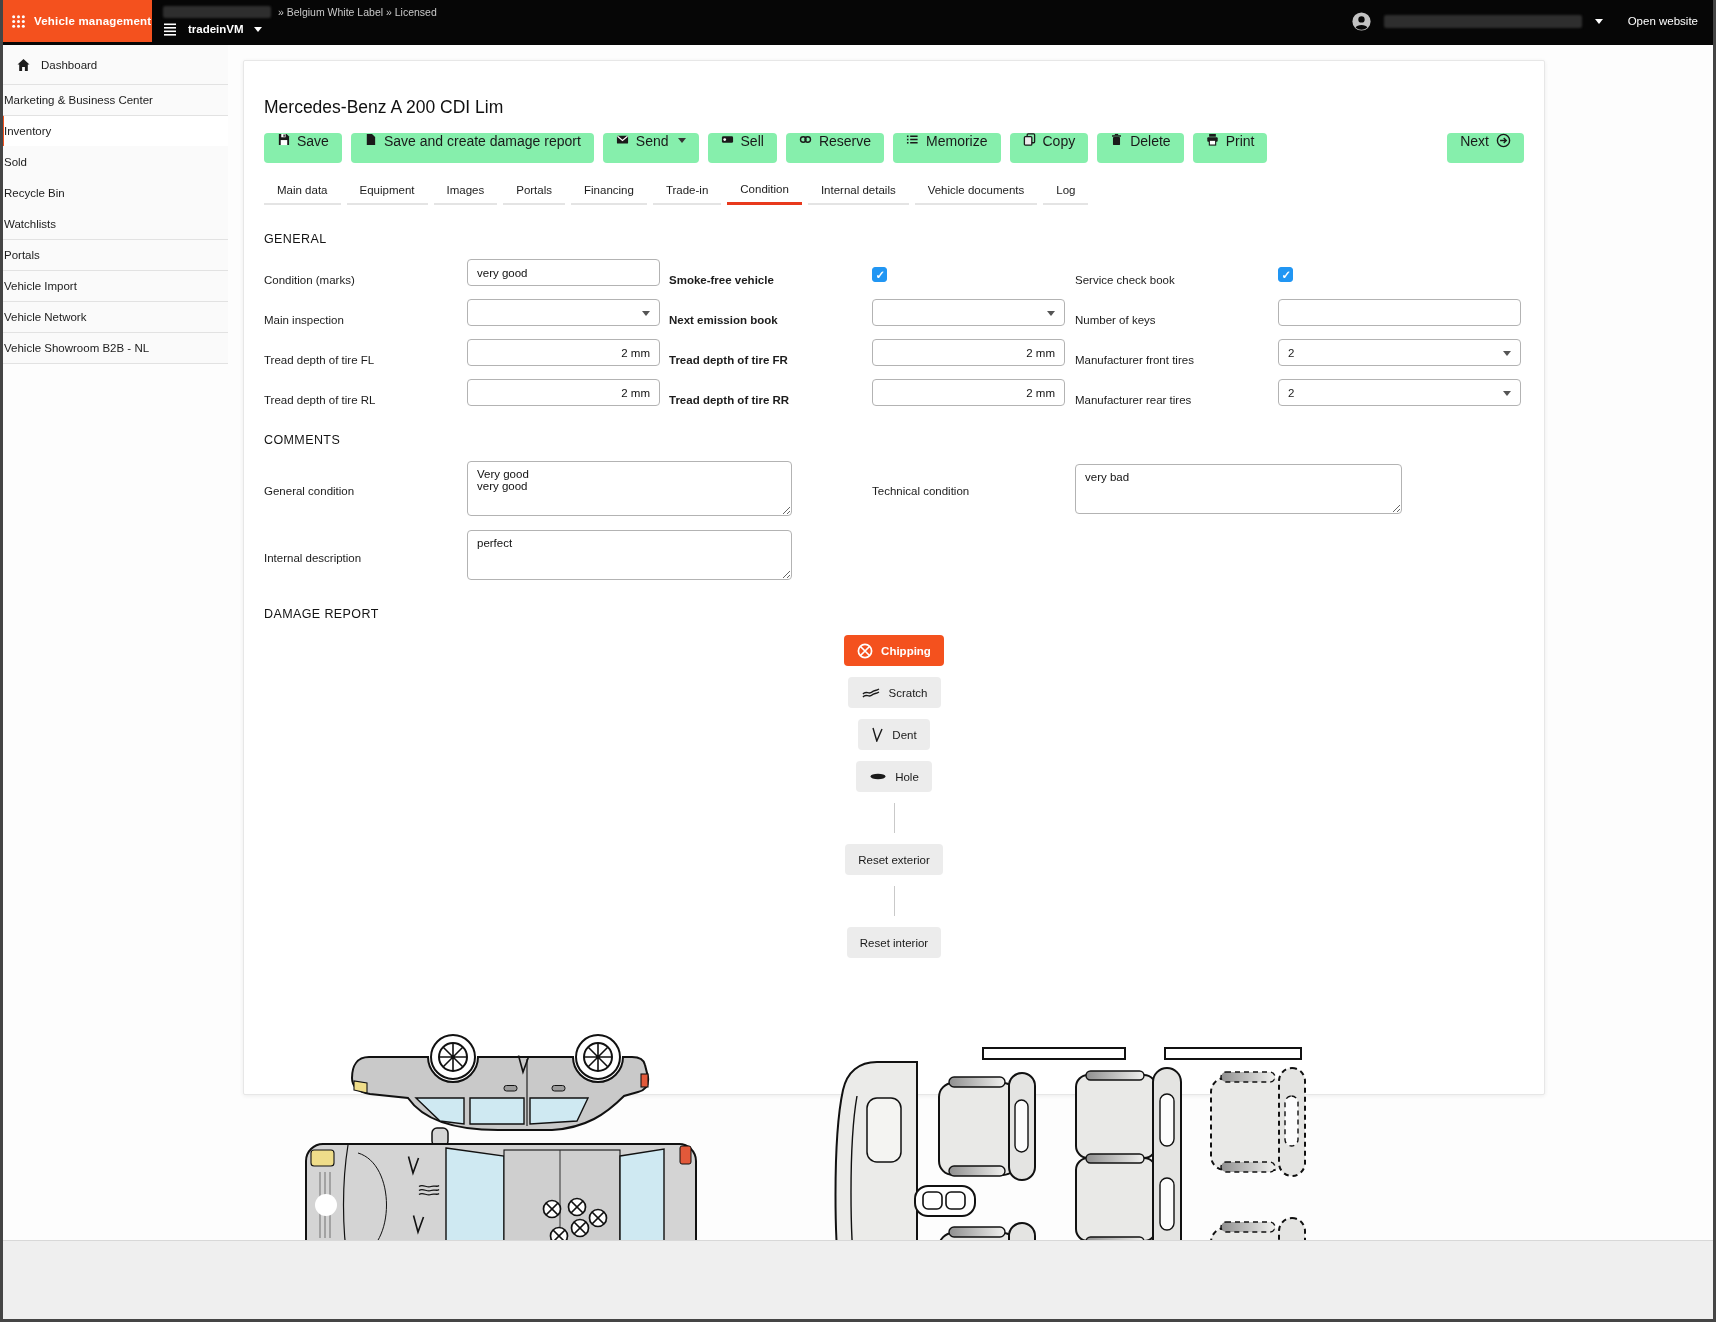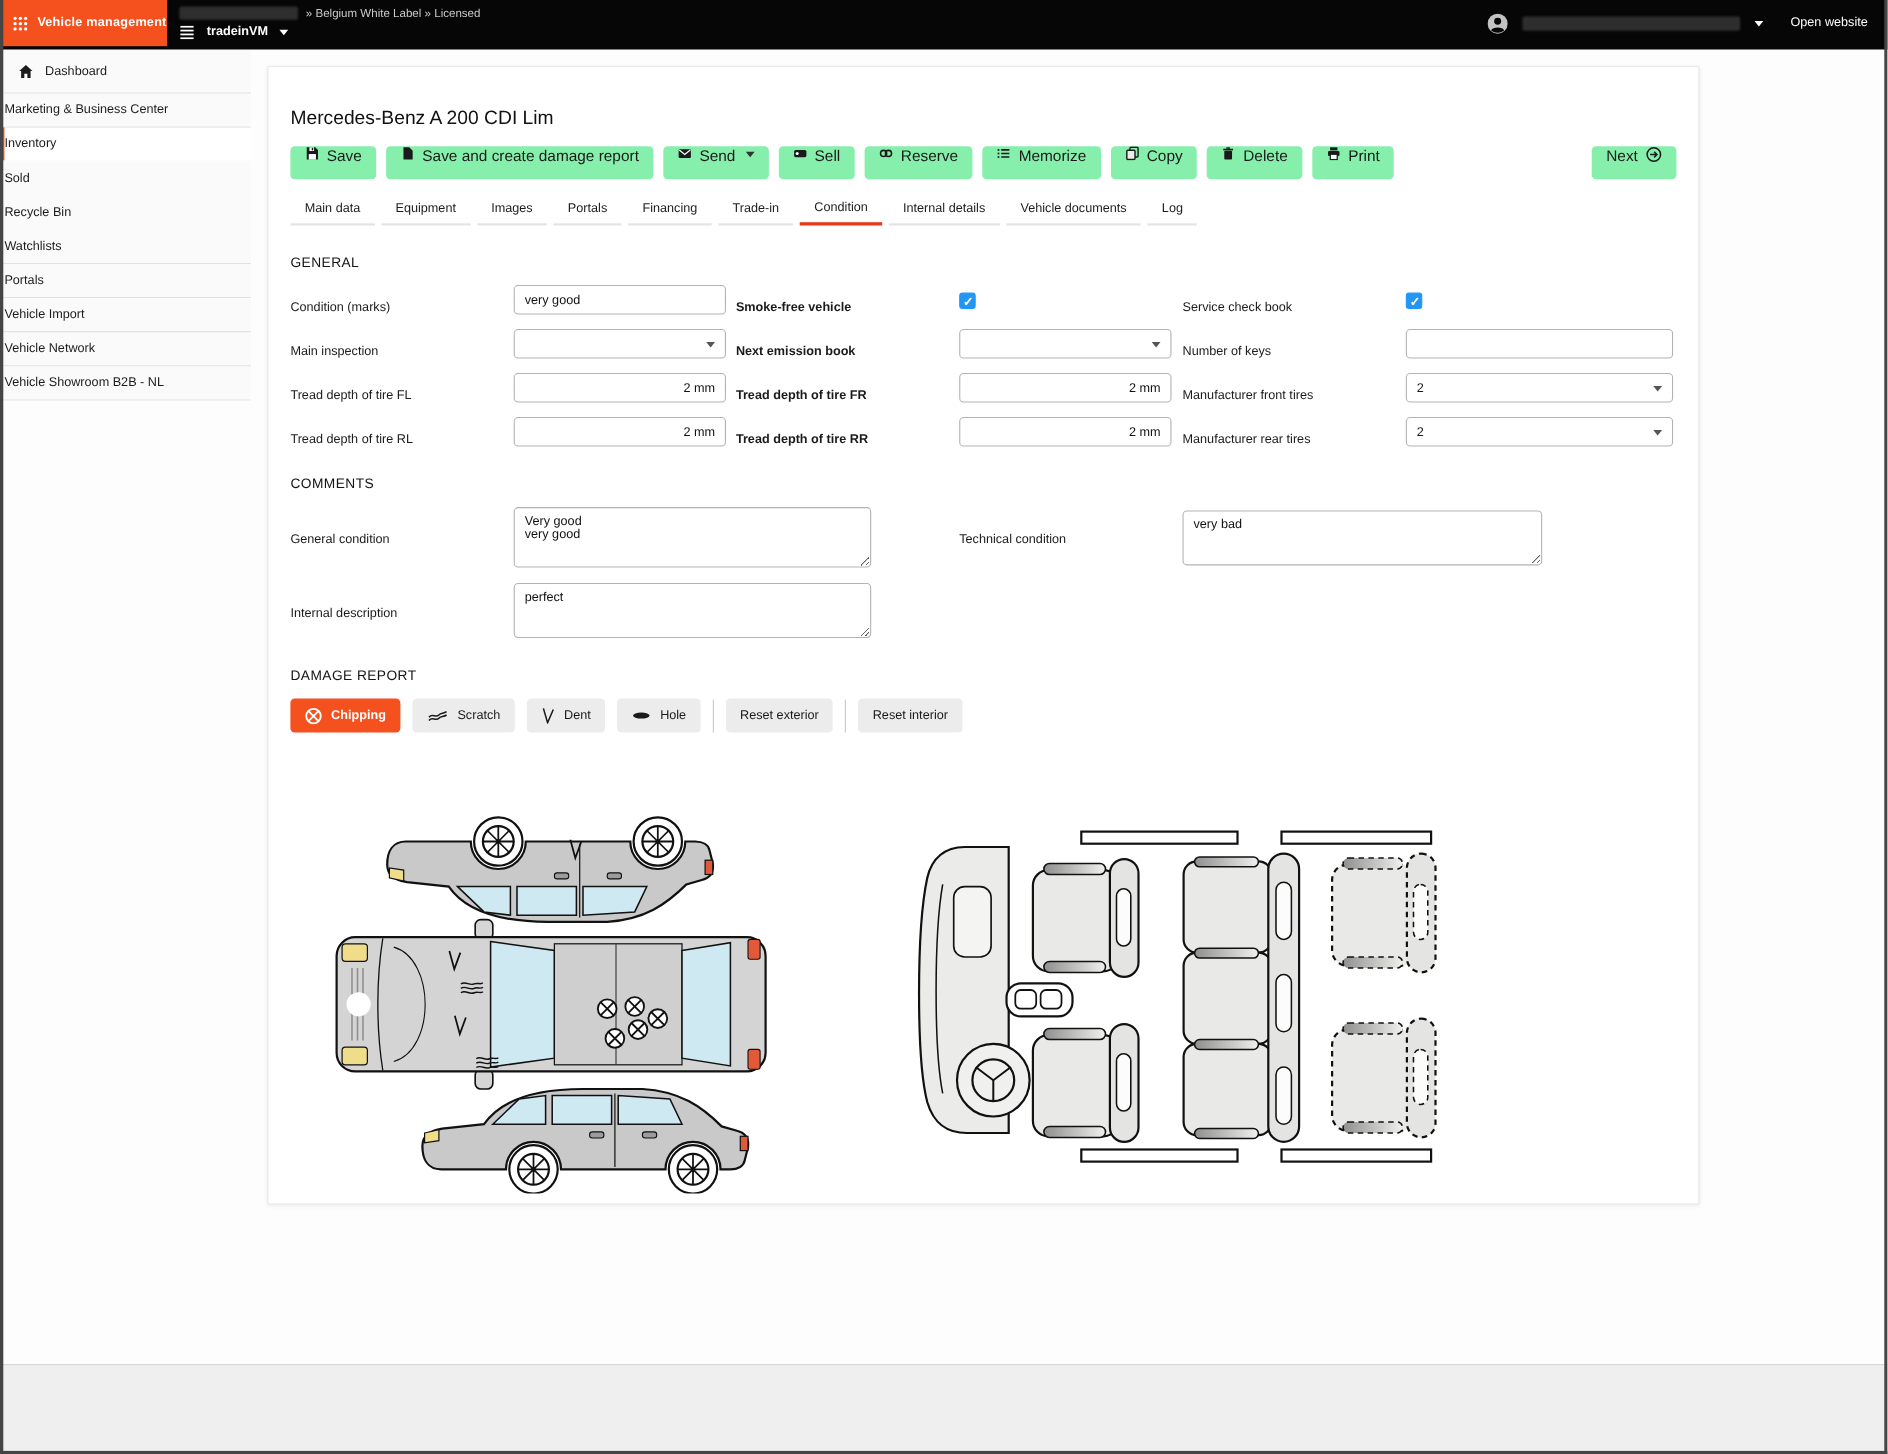--- a/index.html
+++ b/index.html
@@ -66,21 +66,21 @@
   .checkbox.checked { background:#2196f3; border-color:#2196f3; }
   .checkbox.checked::after { content:"✓"; position:absolute; left:2.5px; top:-0.5px; color:#fff; font-size:11.5px; font-weight:bold; }
 
   .crow { display:flex; align-items:center; margin-top:14px; }
   .crow .fl { padding-top:5px; }
   textarea.ta { width:325px; height:55px; border:1px solid #b3b3b3; border-radius:4px; padding:6px 9px;
                 font-family:"Liberation Sans",sans-serif; font-size:11.5px; color:#111; resize:both; }
   textarea.ta2 { height:50px; }
   .tech-label { margin-left:80px; }
 
-  .dtools { display:flex; align-items:center; gap:11px; margin-top:14px; }
+  .dtools { display:flex; align-items:center; gap:11px; margin-top:14px;flex-direction:column; }
   .tool { height:31px; background:#ececec; border:none; border-radius:4px; display:inline-flex; align-items:center; gap:8px;
           padding:0 13px; font-size:11.5px; color:#1a1a1a; font-family:inherit; cursor:pointer; }
   .tool.active { background:#f4511e; color:#fff; font-weight:bold; }
   .vdiv { width:1px; height:30px; background:#c9c9c9; }
 
   .diagrams { position:relative; height:430px; }
   .ext-svg { position:absolute; left:32px; top:54px; }
   .int-svg { position:absolute; left:567px; top:88px; }
 
   .footer-strip { position:absolute; left:0; right:0; top:1240px; bottom:0; background:#efefef; border-top:1px solid #d8d8d8; }

